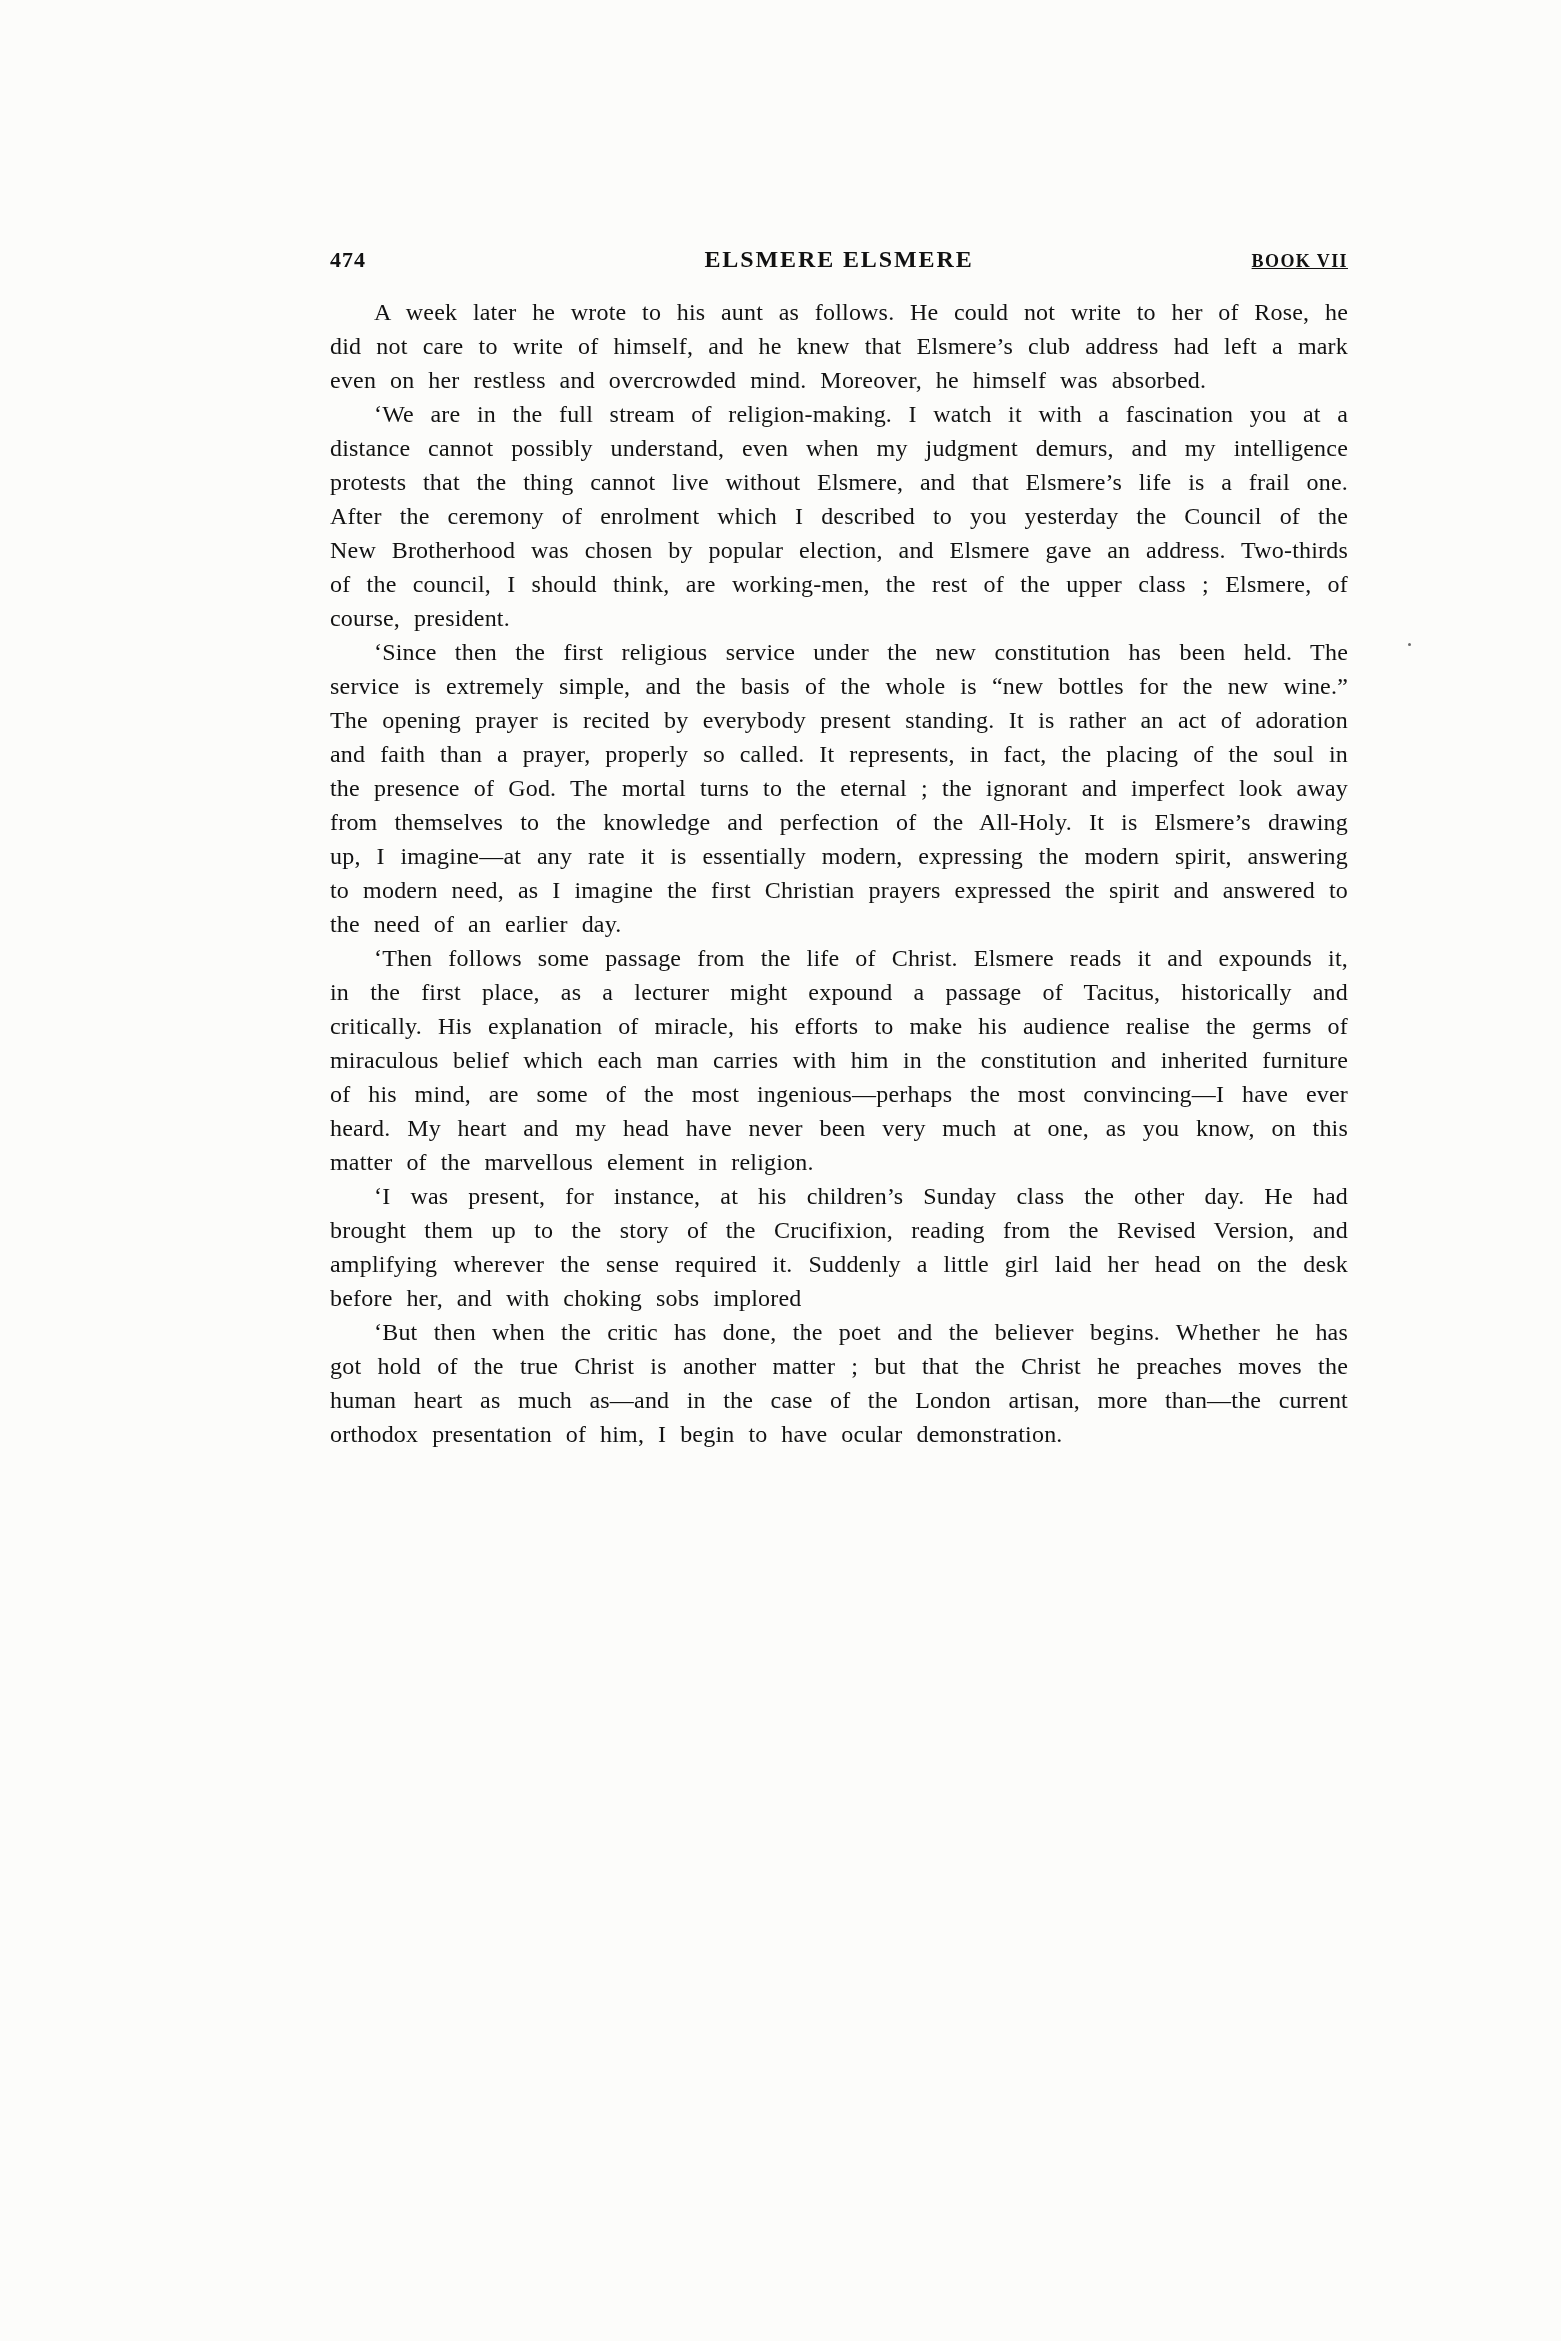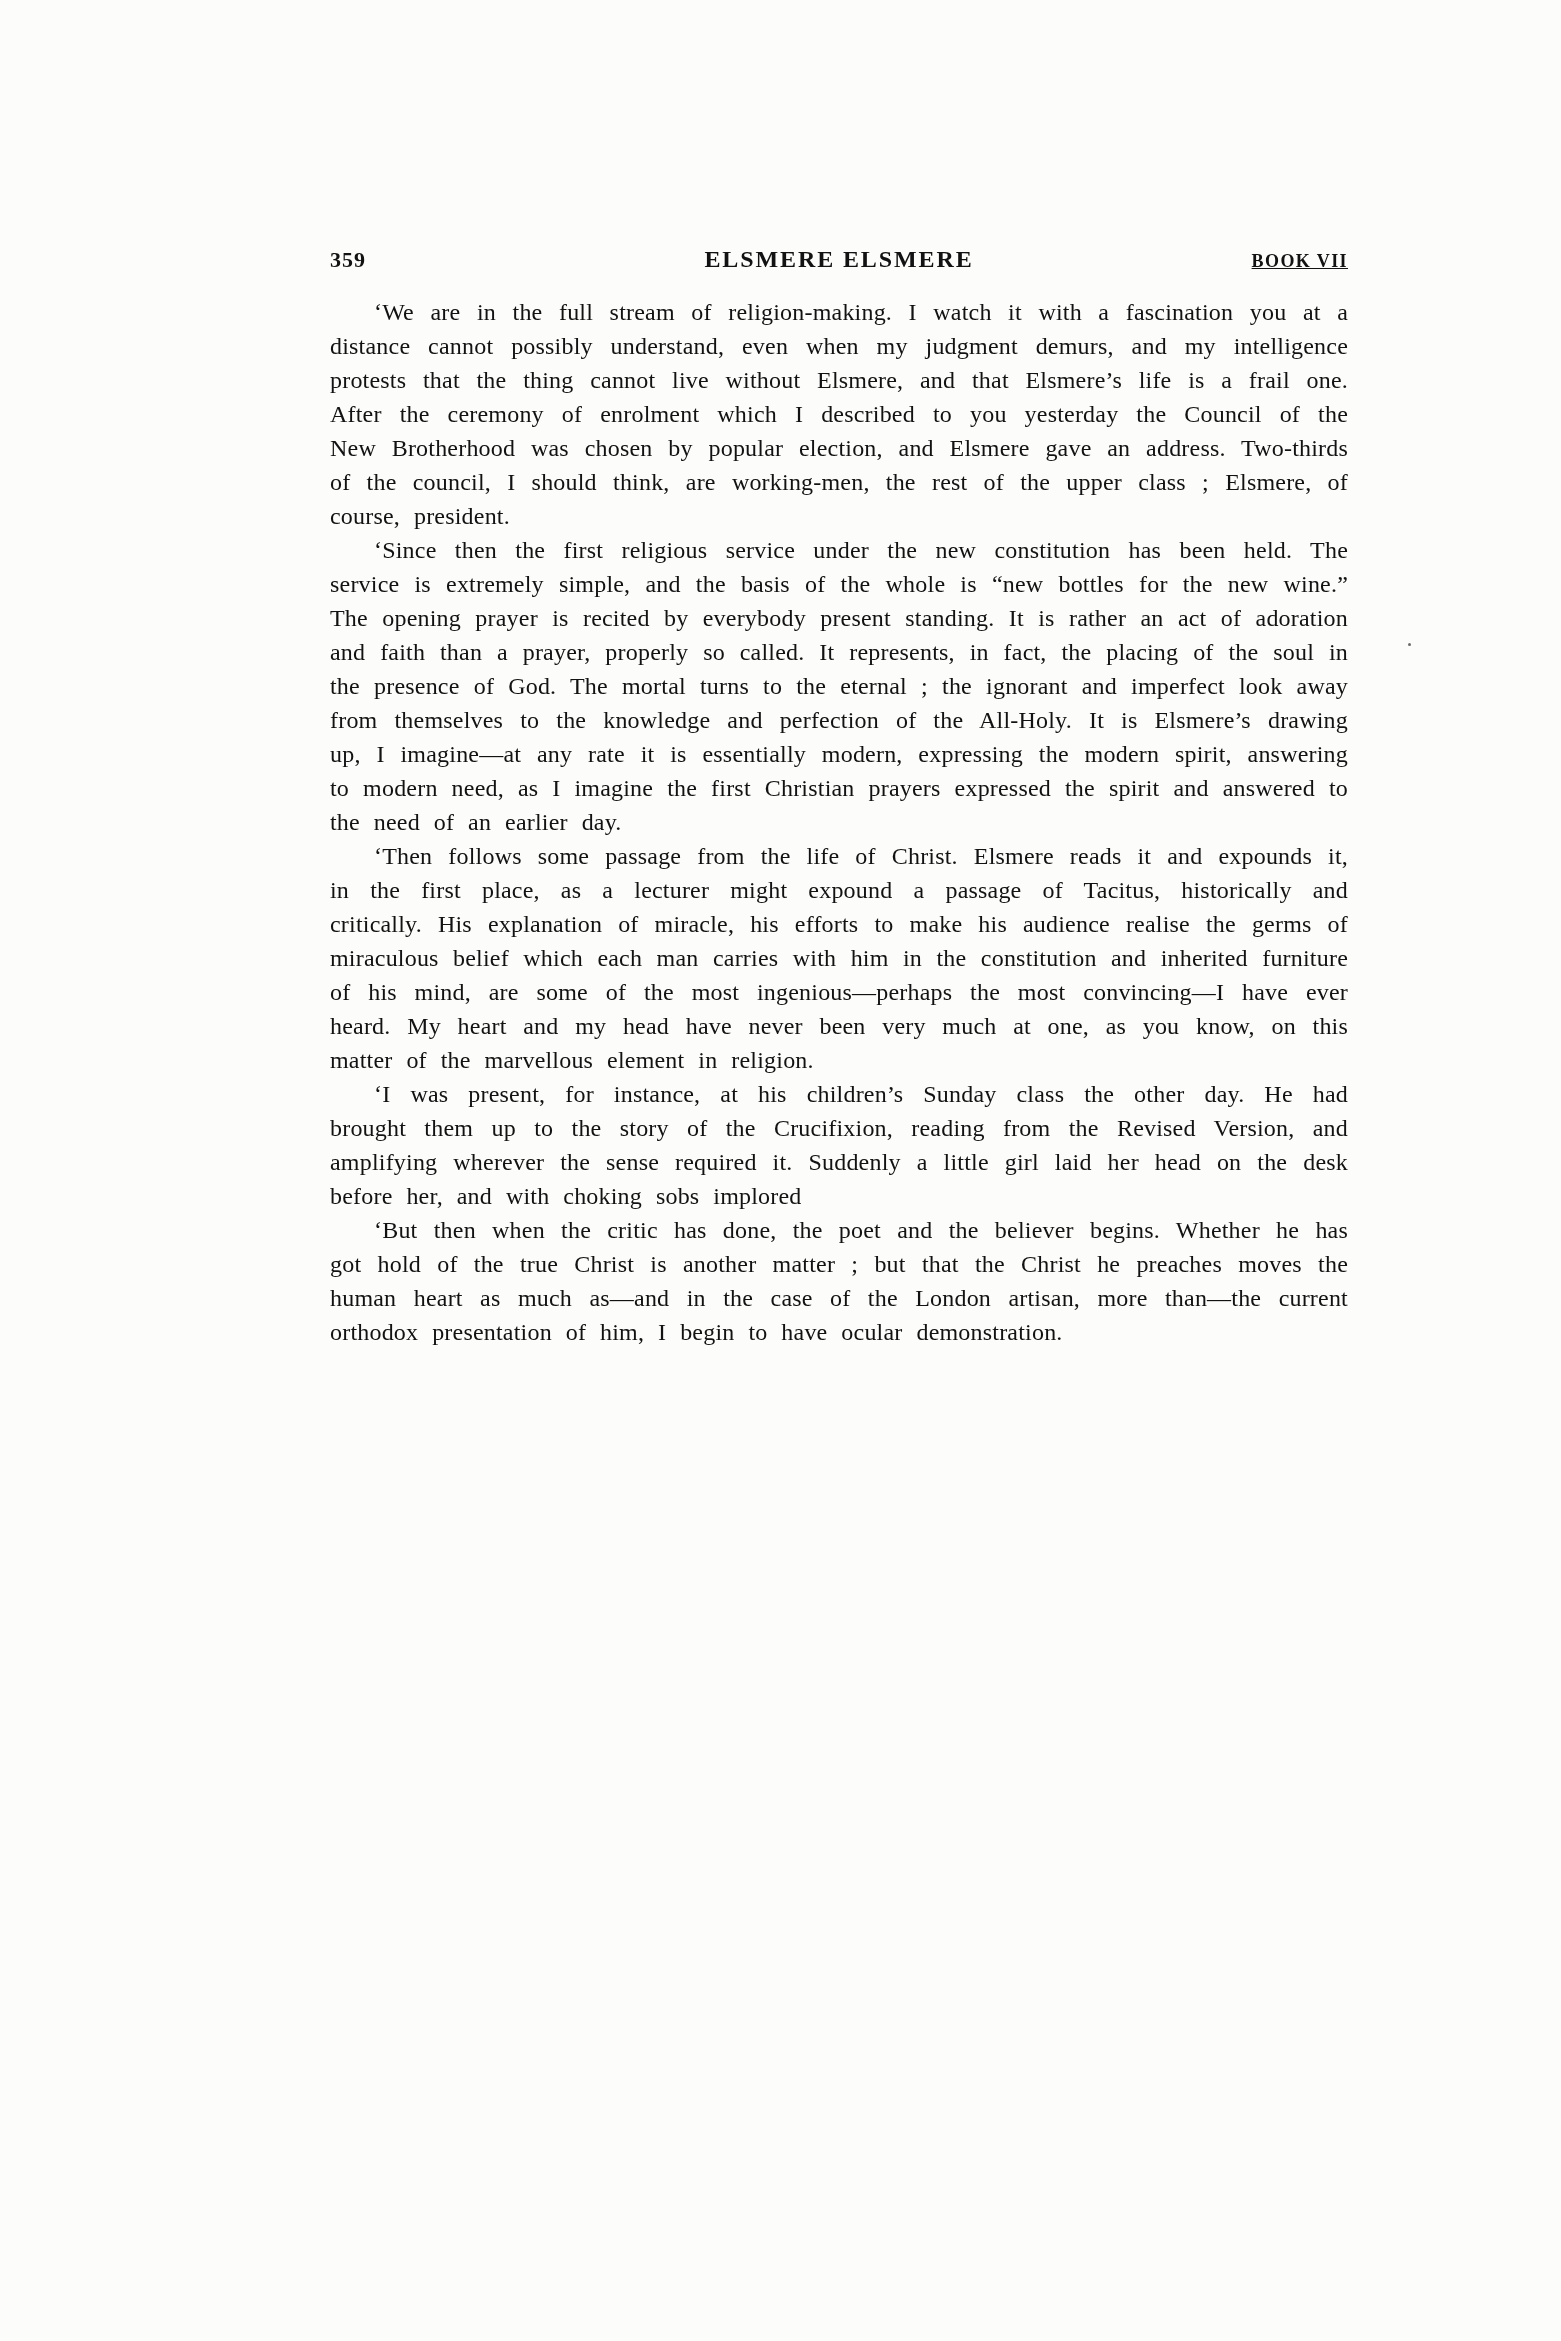--- a/index.html
+++ b/index.html
@@ -72,25 +72,26 @@
     background: #3a3a3a;
     opacity: 0.75;
   }
 </style>
 </head>
 <body>
 
 <div class="page">
   <div class="content">
     <div class="header">
-      <span class="pagenum">359</span>
+      <span class="pagenum">474</span>
       <span class="running-title">ELSMERE ELSMERE</span>
       <span class="book-label">BOOK VII</span>
     </div>
     <div class="body-text">
+      <p class="para">A week later he wrote to his aunt as follows.  He could not write to her of Rose, he did not care to write of himself, and he knew that Elsmere’s club address had left a mark even on her restless and overcrowded mind.  Moreover, he himself was absorbed.</p>
       <p class="para">‘We are in the full stream of religion-making.  I watch it with a fascination you at a distance cannot possibly understand, even when my judgment demurs, and my intelligence protests that the thing cannot live without Elsmere, and that Elsmere’s life is a frail one.  After the ceremony of enrolment which I described to you yesterday the Council of the New Brotherhood was chosen by popular election, and Elsmere gave an address.  Two-thirds of the council, I should think, are working-men, the rest of the upper class ; Elsmere, of course, president.</p>
       <p class="para">‘Since then the first religious service under the new constitution has been held.  The service is extremely simple, and the basis of the whole is “new bottles for the new wine.”  The opening prayer is recited by everybody present standing.  It is rather an act of adoration and faith than a prayer, properly so called.  It represents, in fact, the placing of the soul in the presence of God.  The mortal turns to the eternal ; the ignorant and imperfect look away from themselves to the knowledge and perfection of the All-Holy.  It is Elsmere’s drawing up, I imagine—at any rate it is essentially modern, expressing the modern spirit, answering to modern need, as I imagine the first Christian prayers expressed the spirit and answered to the need of an earlier day.</p>
       <p class="para">‘Then follows some passage from the life of Christ.  Elsmere reads it and expounds it, in the first place, as a lecturer might expound a passage of Tacitus, historically and critically.  His explanation of miracle, his efforts to make his audience realise the germs of miraculous belief which each man carries with him in the constitution and inherited furniture of his mind, are some of the most ingenious—perhaps the most convincing—I have ever heard.  My heart and my head have never been very much at one, as you know, on this matter of the marvellous element in religion.</p>
       <p class="para">‘I was present, for instance, at his children’s Sunday class the other day.  He had brought them up to the story of the Crucifixion, reading from the Revised Version, and amplifying wherever the sense required it.  Suddenly a little girl laid her head on the desk before her, and with choking sobs implored</p>
       <p class="para">‘But then when the critic has done, the poet and the believer begins.  Whether he has got hold of the true Christ is another matter ; but that the Christ he preaches moves the human heart as much as—and in the case of the London artisan, more than—the current orthodox presentation of him, I begin to have ocular demonstration.</p>
     </div>
   </div>
   <div class="speck"></div>
 </div>
 

